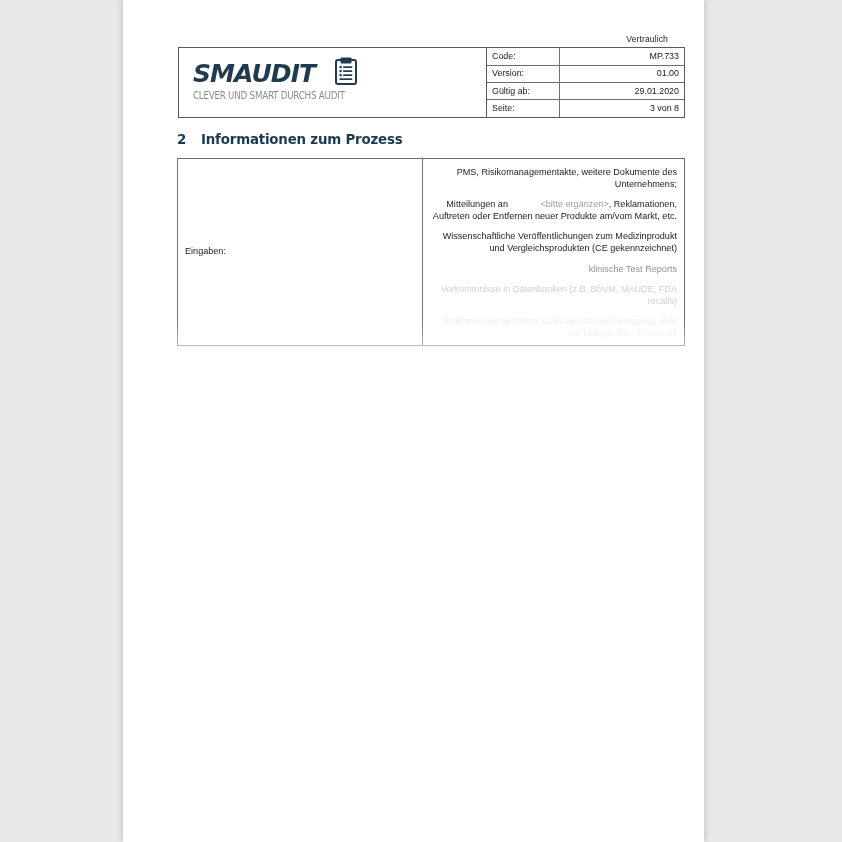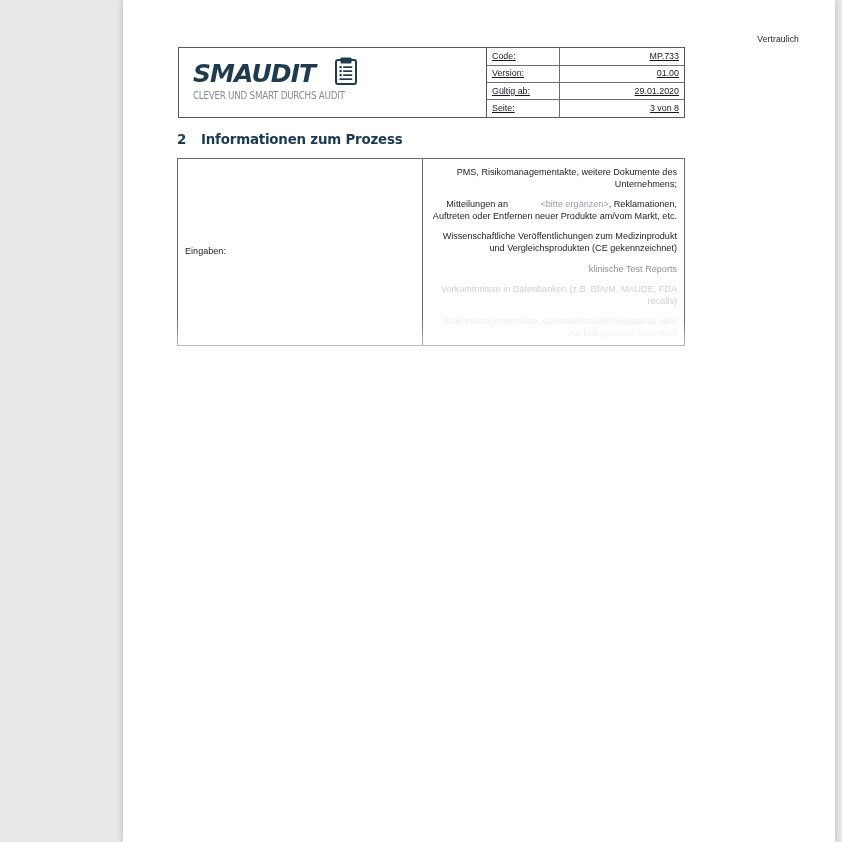--- a/index.html
+++ b/index.html
@@ -20,21 +20,21 @@
   .viewer {
     position: relative;
     width: 842px;
     height: 842px;
   }
 
   .page {
     position: absolute;
     left: 123px;
     top: 0;
-    width: 712px;
+    width: 581px;
     height: 842px;
     background: #ffffff;
     box-shadow: 0 0 6px 1px rgba(0,0,0,0.16);
   }
 
   
   .confidential {
     position: absolute;
     right: 36px;
     top: 34px;
@@ -102,21 +102,20 @@
     font-size: 8.9px;
     color: #17191a;
   }
 
   .meta-table td {
     border: 0.9px solid #6d6e71;
     height: 17.2px;
     padding: 0 5px;
     line-height: 1;
     white-space: nowrap;
-    text-decoration: underline;
   }
 
   .meta-table td:first-child {
     border-left: none;
     width: 72px;
   }
 
   .meta-table td:last-child {
     border-right: none;
     text-align: right;

